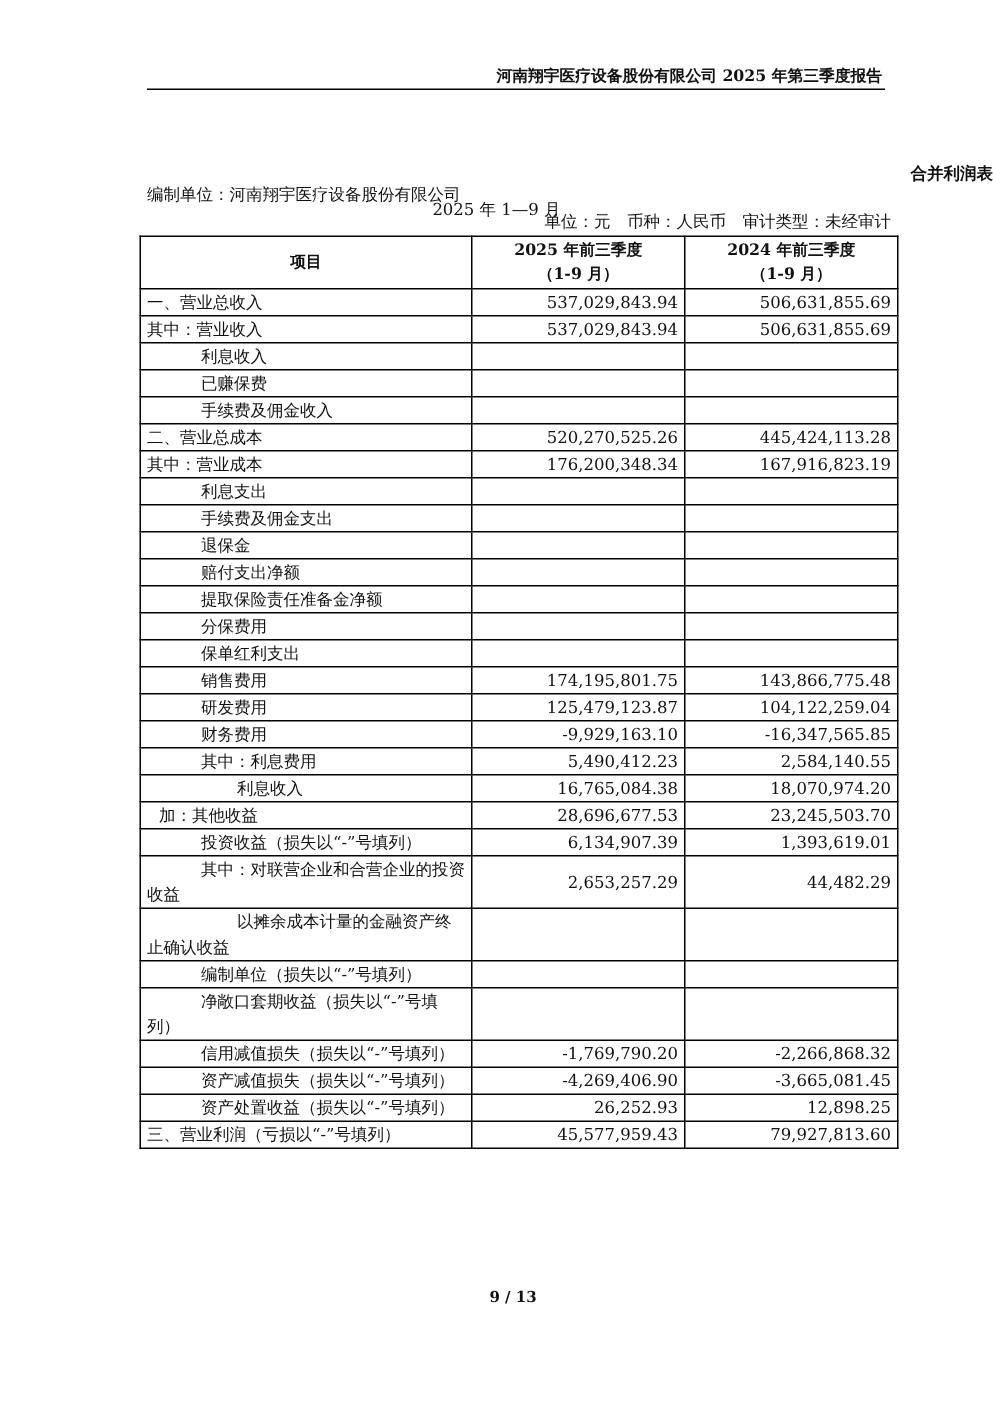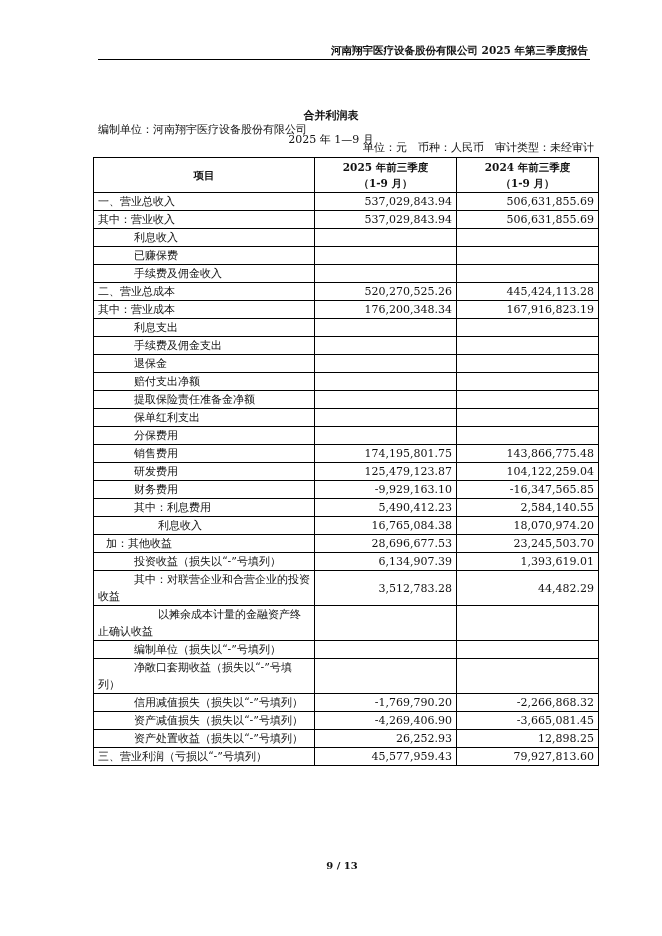--- a/index.html
+++ b/index.html
@@ -1,19 +1,19 @@
 <!DOCTYPE html>
 <html><head>
 <meta charset="utf-8">
 <style>
   html, body { margin:0; padding:0; background:#fff; }
   body { width:662px; height:936px; position:relative; font-family:"DejaVu Serif","Liberation Serif",serif; color:#111; }
   .hdr { position:absolute; left:98px; top:44px; width:490px; text-align:right; font-size:10.5px; font-weight:bold; font-family:"DejaVu Serif",serif; }
   .hdr-line { position:absolute; left:98px; top:59px; width:492px; height:0; border-top:1.2px solid #000; }
-  .title { position:absolute; left:0; width:662px; top:111px; text-align:center; font-size:11px; font-weight:bold; }
+  .title { position:absolute; left:0; width:662px; top:111px; text-align:right; font-size:11px; font-weight:bold; }
   .subtitle { position:absolute; left:0; width:662px; top:130px; text-align:center; font-size:11px; }
   .org { position:absolute; left:98px; top:121px; font-size:11px; }
   .meta { position:absolute; right:68px; top:140px; font-size:11px; }
   table { position:absolute; left:93px; top:157px; width:505px; border-collapse:collapse; font-size:11px; table-layout:fixed; }
   td, th { border:1px solid #000; padding:0 4px; height:17px; line-height:17px; vertical-align:middle; }
   th { font-weight:bold; text-align:center; height:34px; line-height:16px; font-size:10.5px; }
   td.num { text-align:right; }
   td.l1 { padding-left:4px; }
   td.l2 { padding-left:40px; }
   td.l3 { padding-left:64px; }
@@ -107,26 +107,26 @@
         <td class="l2">赔付支出净额</td>
         <td class="num"></td>
         <td class="num"></td>
       </tr>
       <tr>
         <td class="l2">提取保险责任准备金净额</td>
         <td class="num"></td>
         <td class="num"></td>
       </tr>
       <tr>
+        <td class="l2">分保费用</td>
+        <td class="num"></td>
+        <td class="num"></td>
+      </tr>
+      <tr>
         <td class="l2">保单红利支出</td>
-        <td class="num"></td>
-        <td class="num"></td>
-      </tr>
-      <tr>
-        <td class="l2">分保费用</td>
         <td class="num"></td>
         <td class="num"></td>
       </tr>
       <tr>
         <td class="l2">销售费用</td>
         <td class="num">174,195,801.75</td>
         <td class="num">143,866,775.48</td>
       </tr>
       <tr>
         <td class="l2">研发费用</td>
@@ -153,21 +153,21 @@
         <td class="num">28,696,677.53</td>
         <td class="num">23,245,503.70</td>
       </tr>
       <tr>
         <td class="l2">投资收益（损失以“-”号填列）</td>
         <td class="num">6,134,907.39</td>
         <td class="num">1,393,619.01</td>
       </tr>
       <tr>
         <td class="l2w">其中：对联营企业和合营企业的投资收益</td>
-        <td class="num">3,512,783.28</td>
+        <td class="num">2,653,257.29</td>
         <td class="num">44,482.29</td>
       </tr>
       <tr>
         <td class="l3w">以摊余成本计量的金融资产终止确认收益</td>
         <td class="num"></td>
         <td class="num"></td>
       </tr>
       <tr>
         <td class="l2">编制单位（损失以“-”号填列）</td>
         <td class="num"></td>

